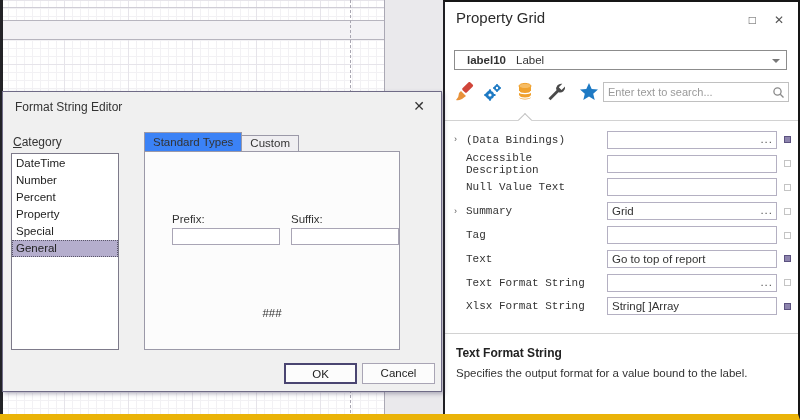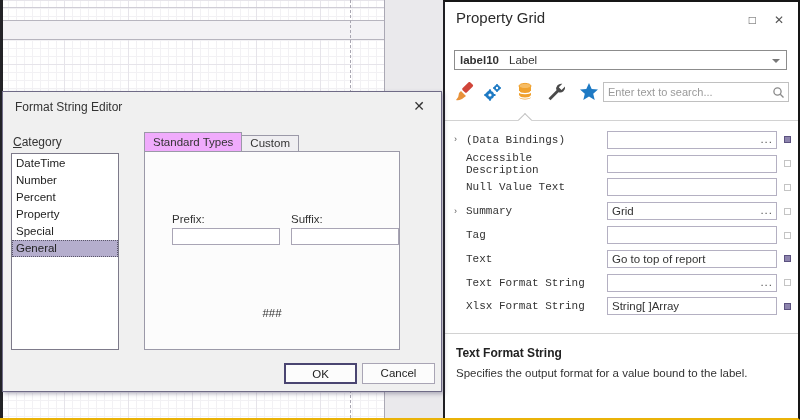--- a/index.html
+++ b/index.html
@@ -1,18 +1,18 @@
 <!DOCTYPE html>
 <html><head>
 <meta charset="utf-8">
 <style>
   * { margin:0; padding:0; box-sizing:border-box; }
   body { font-family:"Liberation Sans", sans-serif; background:#fff; }
   .screen { position:relative; width:800px; height:420px; background:#fff; overflow:hidden;
-            border-right:2px solid #161616; border-bottom:2px solid #eab308; }
+            border-right:2px solid #161616; border-bottom:6px solid #eab308; }
   .edge-left { position:absolute; left:0; top:0; width:3px; height:420px; background:#232327; z-index:1; }
 
   
   .design-surface { position:absolute; left:0; top:0; width:384px; height:418px;
     background-color:#fff;
     background-image:
       linear-gradient(#e6e4ea 1px, transparent 1px),
       linear-gradient(90deg,#e6e4ea 1px, transparent 1px),
       linear-gradient(#f2f1f4 1px, transparent 1px),
       linear-gradient(90deg,#f2f1f4 1px, transparent 1px);
@@ -30,41 +30,41 @@
   .dlg-title { position:absolute; left:12px; top:8px; }
   .dlg-close { position:absolute; right:16px; top:6px; font-size:14px; color:#333; cursor:pointer; }
   .dlg-category-label { position:absolute; left:10px; top:43px; }
   .dlg-category-label u { text-decoration:underline; }
   .dlg-list { position:absolute; left:8px; top:61px; width:108px; height:197px; background:#fff;
               border:1px solid #7d7a8a; padding-top:1px; }
   .dlg-list-item { height:17px; line-height:16px; padding-left:4px; font-size:11.5px; color:#222; }
   .dlg-list-item.selected { background:#b5aecd; outline:1px dotted #5a5668; outline-offset:-1px; }
   .tabs { position:absolute; left:141px; top:40px; height:19px; display:flex; align-items:flex-end; }
   .tab { font-size:11.5px; padding:0 8px; border:1px solid #9b99a8; border-bottom:none; color:#333; }
-  .tab.active { background:#f0abfc; height:19px; line-height:19px; position:relative; z-index:2;margin-top:36px; }
+  .tab.active { background:#3b82f6; height:19px; line-height:19px; position:relative; z-index:2;margin-top:36px; }
   .tab.inactive { background:#efeef1; height:16px; line-height:15px; border-left:none; }
   .tab-panel { position:absolute; left:141px; top:59px; width:256px; height:199px; background:#fcfcfc;
                border:1px solid #9b99a8; }
   .field-label { position:absolute; font-size:11.5px; color:#333; }
   .field-input { position:absolute; height:17px; width:108px; border:1px solid #a9a5b5; background:#fff;
                  font-size:11.5px; padding:0 3px; font-family:"Liberation Sans",sans-serif; }
   .preview { position:absolute; left:0; top:155px; width:100%; text-align:center; font-size:11.5px; color:#333; }
   .dlg-btn { position:absolute; top:271px; width:73px; height:21px; background:#fcfcfc; font-size:11.5px;
              color:#222; text-align:center; line-height:19px; cursor:pointer; }
   .btn-ok { left:281px; border:2px solid #4a4571; }
   .btn-cancel { left:359px; border:1px solid #a9a5b5; }
 
   
   .pgrid { position:absolute; left:443px; top:0; width:355px; height:418px; background:#fff;
            border-left:2px solid #1f1f23; border-top:2px solid #161616; color:#333; }
   .pg-title { position:absolute; left:11px; top:7px; font-size:15px; color:#2b2b2b; }
   .pg-winbtn { position:absolute; top:11px; font-size:12px; color:#555; cursor:pointer; }
   .pg-max { right:42px; } .pg-close { right:14px; }
   .pg-selector { position:absolute; left:9px; top:48px; width:333px; height:20px; border:1px solid #8c8c8c;
-                 background:#fff; font-size:11.5px; line-height:18px; padding-left:5px; }
+                 background:#fff; font-size:11.5px; line-height:18px; padding-left:12px; }
   .pg-selector .sel-name { font-weight:bold; }
   .pg-selector .sel-type { margin-left:10px; }
   .sel-arrow { position:absolute; right:6px; top:8px; width:0; height:0;
                border-left:4px solid transparent; border-right:4px solid transparent; border-top:4px solid #777; }
   .pg-toolbar { position:absolute; left:0; top:78px; width:100%; height:28px; }
   .tb-icon { position:absolute; top:2px; width:20px; height:20px; cursor:pointer; }
   .tb-search { position:absolute; left:158px; top:2px; width:186px; height:20px; border:1px solid #c0c0c0;
                background:#fff; }
   .tb-search input { position:absolute; left:4px; top:1px; width:160px; height:16px; border:none; outline:none;
                      font-size:11px; color:#444; font-family:"Liberation Sans",sans-serif; background:transparent; }

